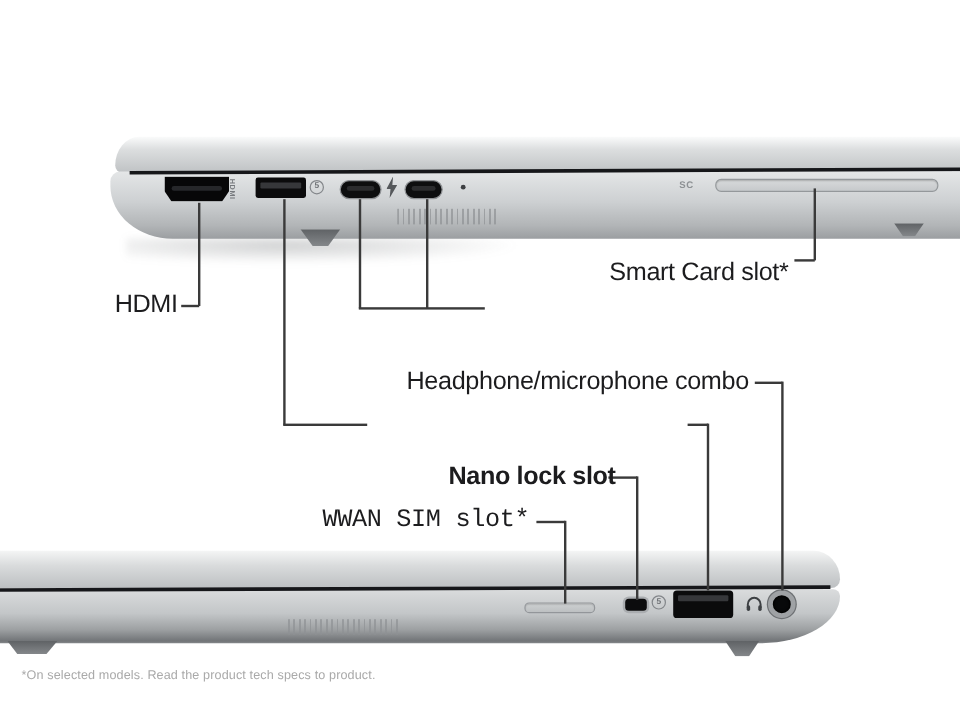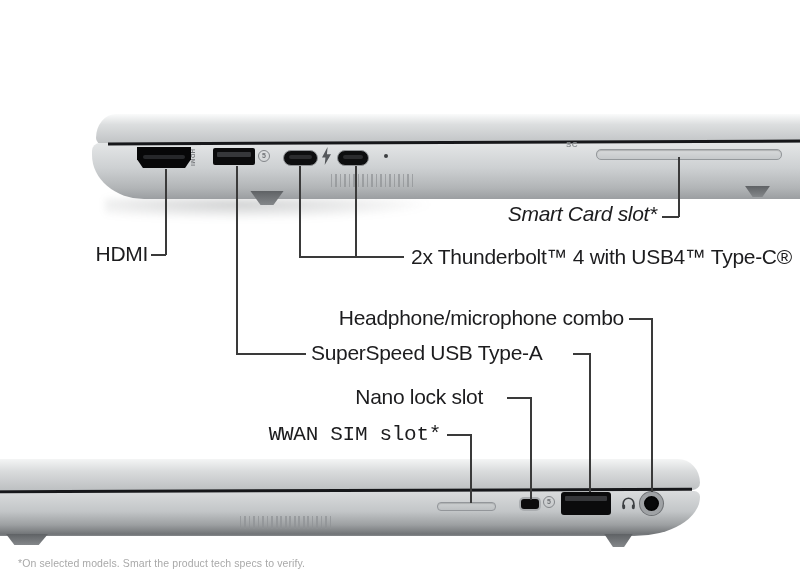--- a/index.html
+++ b/index.html
@@ -58,21 +58,21 @@
   .usb5-bot{left:543px;top:496px;}
   .usbc{position:absolute;z-index:13;background:#0d0e0f;border:1px solid #90939а;border:1px solid #909396;border-radius:8px;}
   .usbc .pin{position:absolute;left:5px;right:5px;top:4px;height:4px;background:#2b2c2e;border-radius:2px;}
   .usbc1{left:283px;top:150px;width:33px;height:14px;}
   .usbc2{left:337px;top:150px;width:30px;height:14px;}
   .bolt{position:absolute;left:322px;top:147px;width:9px;height:18px;background:#55585b;z-index:13;
         clip-path:polygon(62% 0,0 58%,38% 58%,30% 100%,100% 40%,55% 40%);}
   .led{position:absolute;left:384px;top:154px;width:4px;height:4px;border-radius:50%;background:#3d3f42;z-index:13;}
   .sc-slot{left:596px;top:149px;width:184px;height:9px;z-index:13;border:1px solid #94989b;border-radius:5px;
            background:linear-gradient(#d8dadb,#c6c9cb);box-shadow:inset 0 1px 1px rgba(0,0,0,.18);}
-  .sc-text{left:566px;top:140px;font-size:8px;letter-spacing:.5px;color:#8d9194;}
+  .sc-text{left:566px;top:150px;font-size:8px;letter-spacing:.5px;color:#8d9194;}
   .sim-slot{left:437px;top:502px;width:57px;height:7px;z-index:13;border:1px solid #93969a;border-radius:4px;
             background:linear-gradient(#cdd0d1,#bdc0c2);box-shadow:inset 0 1px 1px rgba(0,0,0,.15);}
   .nano{left:521px;top:499px;width:18px;height:10px;z-index:13;background:#0c0c0d;border-radius:3px;
         box-shadow:0 0 0 2px #aaadb0;}
   .jack{position:absolute;left:640px;top:492px;width:15px;height:15px;z-index:13;border-radius:50%;
         background:#08090a;border:4px solid #9fa2a5;box-shadow:0 0 0 1px #6d7073, inset 0 0 2px 1px #000;}
   .hp-icon{position:absolute;left:621px;top:496px;z-index:13;}
 
   
   .foot-t1{left:249px;top:191px;width:36px;height:14px;}
@@ -163,21 +163,19 @@
   <div class="ln h" style="left:573px;top:353px;width:17px;"></div>
   <div class="ln v" style="left:589px;top:353px;height:139px;"></div>
 
   <div class="ln h" style="left:507px;top:397px;width:24px;"></div>
   <div class="ln v" style="left:530px;top:397px;height:103px;"></div>
 
   <div class="ln h" style="left:447px;top:434px;width:24px;"></div>
   <div class="ln v" style="left:470px;top:434px;height:69px;"></div>
 
   <div class="callout" style="right:652px;top:254px;">HDMI</div>
-  <div class="callout" style="left:411px;top:257px;">2x Thunderbolt™ 4 with USB4™ Type-C®</div>
-  <div class="callout" style="right:143px;top:214px;font-style:italic;">Smart Card slot*</div>
+  <div class="callout" style="right:143px;top:227px;">Smart Card slot*</div>
   <div class="callout" style="right:176px;top:318px;margin-left:28px;">Headphone/microphone combo</div>
-  <div class="callout" style="left:311px;top:353px;">SuperSpeed USB Type-A</div>
-  <div class="callout" style="right:317px;top:397px;">Nano lock slot</div>
+  <div class="callout" style="right:287px;top:397px;font-weight:bold;">Nano lock slot</div>
   <div class="callout" style="right:359px;top:434px;font-family:Liberation Mono, monospace;">WWAN SIM slot*</div>
 
-  <div class="footnote">*On selected models. Smart the product tech specs to verify.</div>
+  <div class="footnote">*On selected models. Read the product tech specs to product.</div>
 </div>
 
 </body></html>

